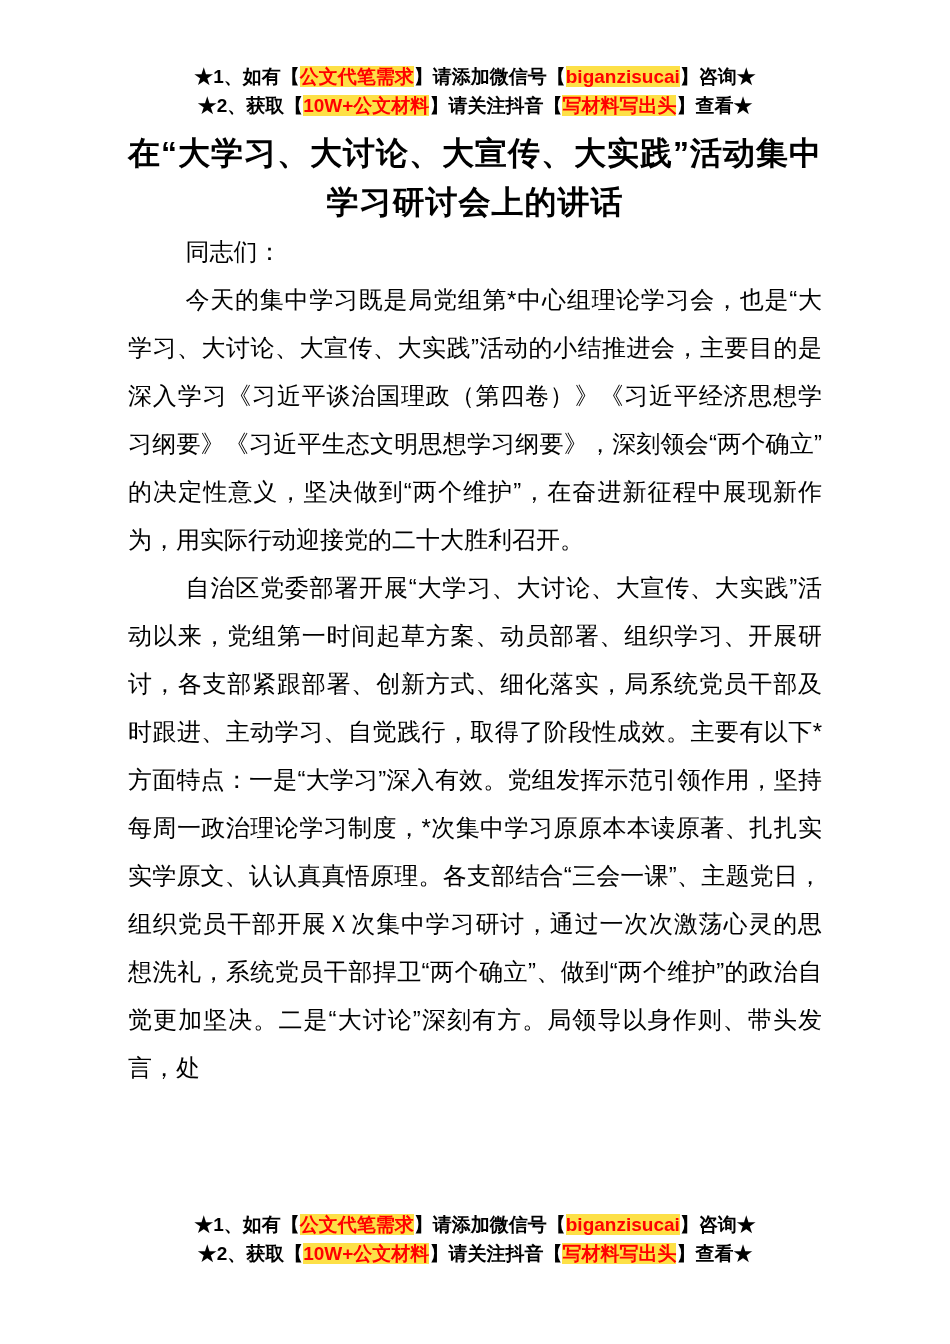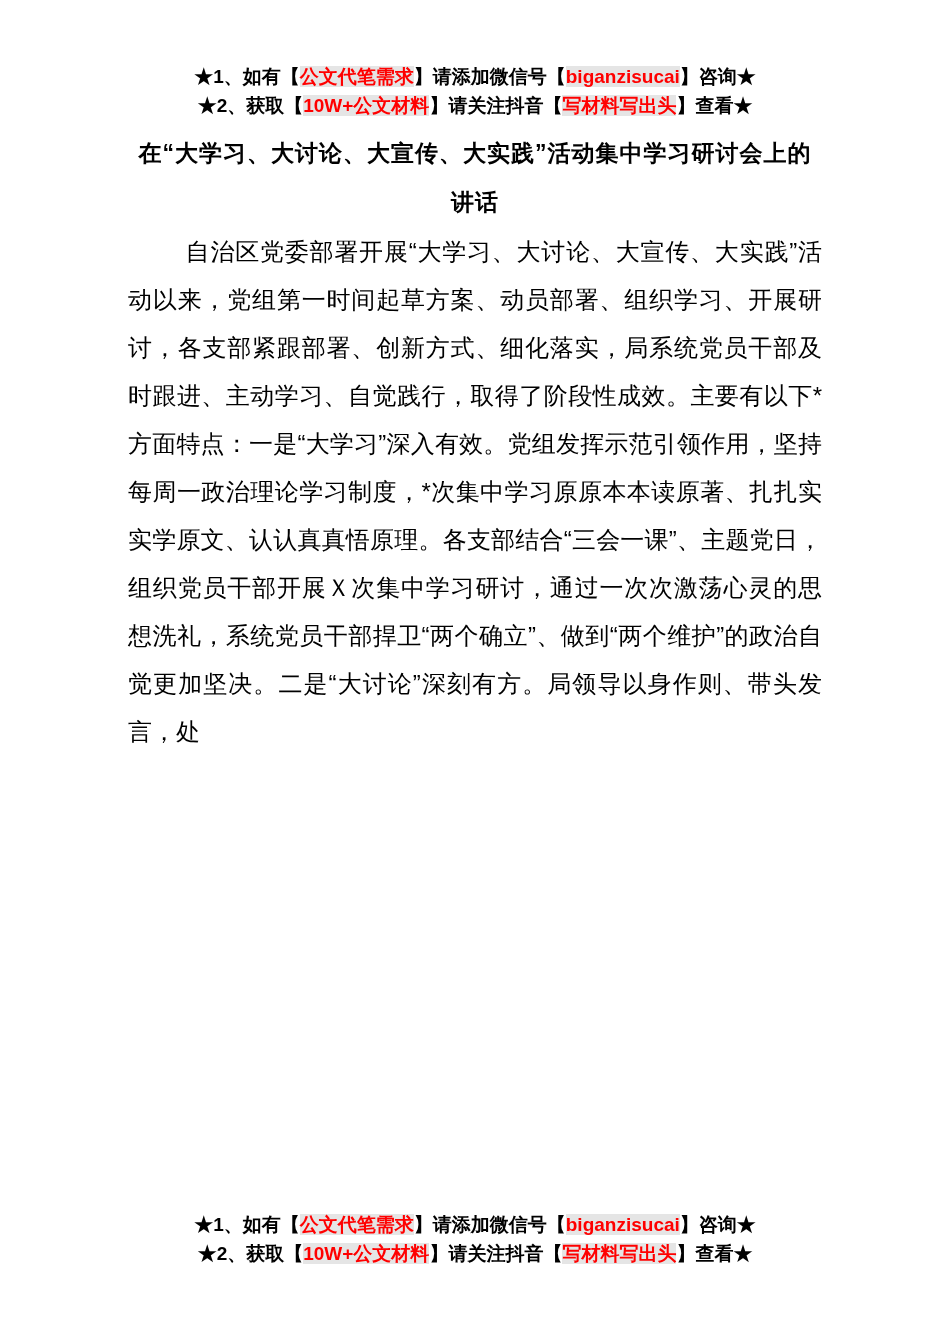--- a/index.html
+++ b/index.html
@@ -19,34 +19,34 @@
   }
   
   .promo {
     text-align: center;
     font-weight: 700;
     font-size: 19px;
     line-height: 29px;
     white-space: nowrap;
   }
   .promo .hl {
-    background: #e5e5e5;
+    background: #fde047;
     color: #ff0000;
   }
   .promo .ul {
   }
   .promo-bottom {
     position: absolute;
     left: 0; right: 0;
     top: 1210px;
   }
   
   .doc-title {
     margin: 9px 0 0 0;
-    font-size: 23px;
+    font-size: 32px;
     font-weight: 700;
     line-height: 49px;
     text-align: center;
     letter-spacing: 1px;
   }
   
   .doc-body {
     margin-top: 1px;
     font-size: 24px;
     line-height: 48px;
@@ -63,20 +63,22 @@
 <div class="page">
 
   <div class="promo promo-top">
     <div class="promo-line"><span>★1、如有【</span><span class="hl">公文代笔需求</span><span>】请</span><span class="ul">添加</span><span>微信号【</span><span class="hl ul">biganzisucai</span><span>】咨询★</span></div>
     <div class="promo-line"><span>★2、获取【</span><span class="hl">10W+公文材料</span><span>】请</span><span class="ul">关注</span><span>抖音【</span><span class="hl ul">写材料写出头</span><span>】查看★</span></div>
   </div>
 
   <h1 class="doc-title">在“大学习、大讨论、大宣传、大实践”活动集中学习研讨会上的讲话</h1>
 
   <div class="doc-body">
+    <p>同志们：</p>
+    <p>今天的集中学习既是局党组第*中心组理论学习会，也是“大学习、大讨论、大宣传、大实践”活动的小结推进会，主要目的是深入学习《习近平谈治国理政（第四卷）》《习近平经济思想学习纲要》《习近平生态文明思想学习纲要》，深刻领会“两个确立”的决定性意义，坚决做到“两个维护”，在奋进新征程中展现新作为，用实际行动迎接党的二十大胜利召开。</p>
     <p>自治区党委部署开展“大学习、大讨论、大宣传、大实践”活动以来，党组第一时间起草方案、动员部署、组织学习、开展研讨，各支部紧跟部署、创新方式、细化落实，局系统党员干部及时跟进、主动学习、自觉践行，取得了阶段性成效。主要有以下*方面特点：一是“大学习”深入有效。党组发挥示范引领作用，坚持每周一政治理论学习制度，*次集中学习原原本本读原著、扎扎实实学原文、认认真真悟原理。各支部结合“三会一课”、主题党日，组织党员干部开展Ｘ次集中学习研讨，通过一次次激荡心灵的思想洗礼，系统党员干部捍卫“两个确立”、做到“两个维护”的政治自觉更加坚决。二是“大讨论”深刻有方。局领导以身作则、带头发言，处</p>
   </div>
 
   <div class="promo promo-bottom">
     <div class="promo-line"><span>★1、如有【</span><span class="hl">公文代笔需求</span><span>】请</span><span class="ul">添加</span><span>微信号【</span><span class="hl ul">biganzisucai</span><span>】咨询★</span></div>
     <div class="promo-line"><span>★2、获取【</span><span class="hl">10W+公文材料</span><span>】请</span><span class="ul">关注</span><span>抖音【</span><span class="hl ul">写材料写出头</span><span>】查看★</span></div>
   </div>
 
 </div>
 

